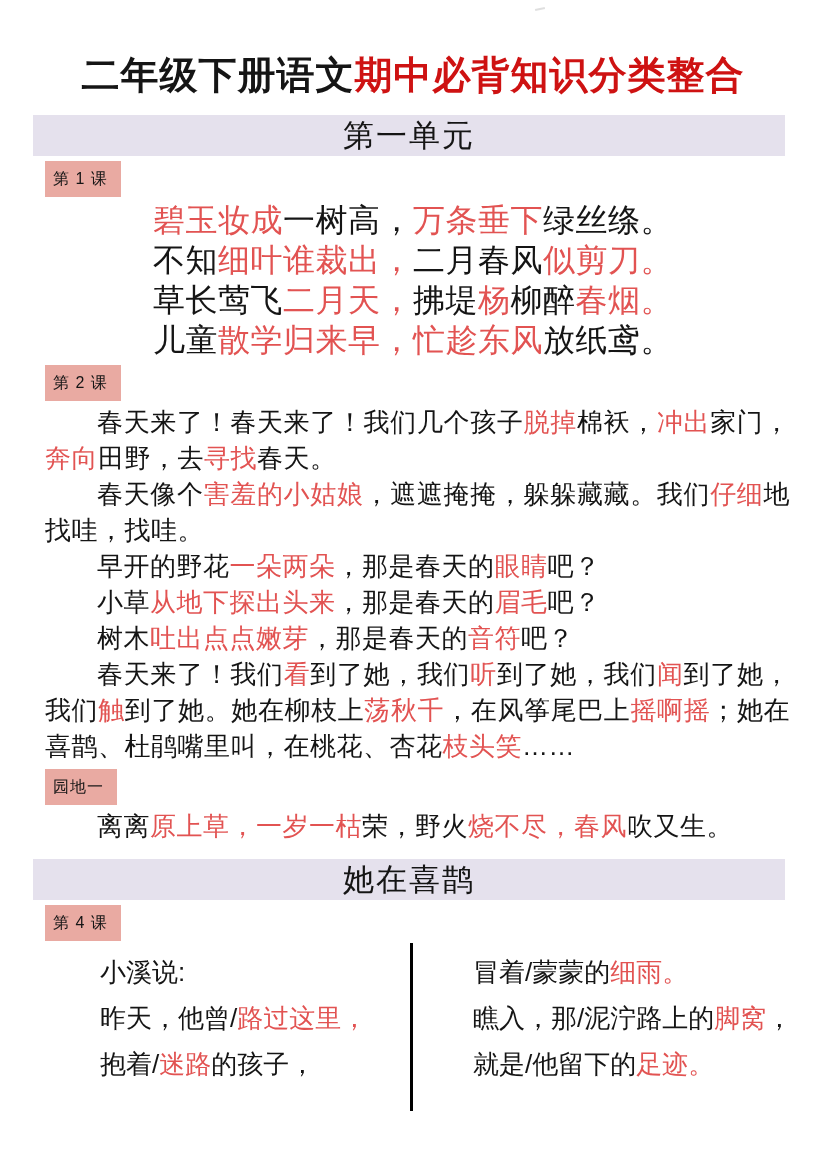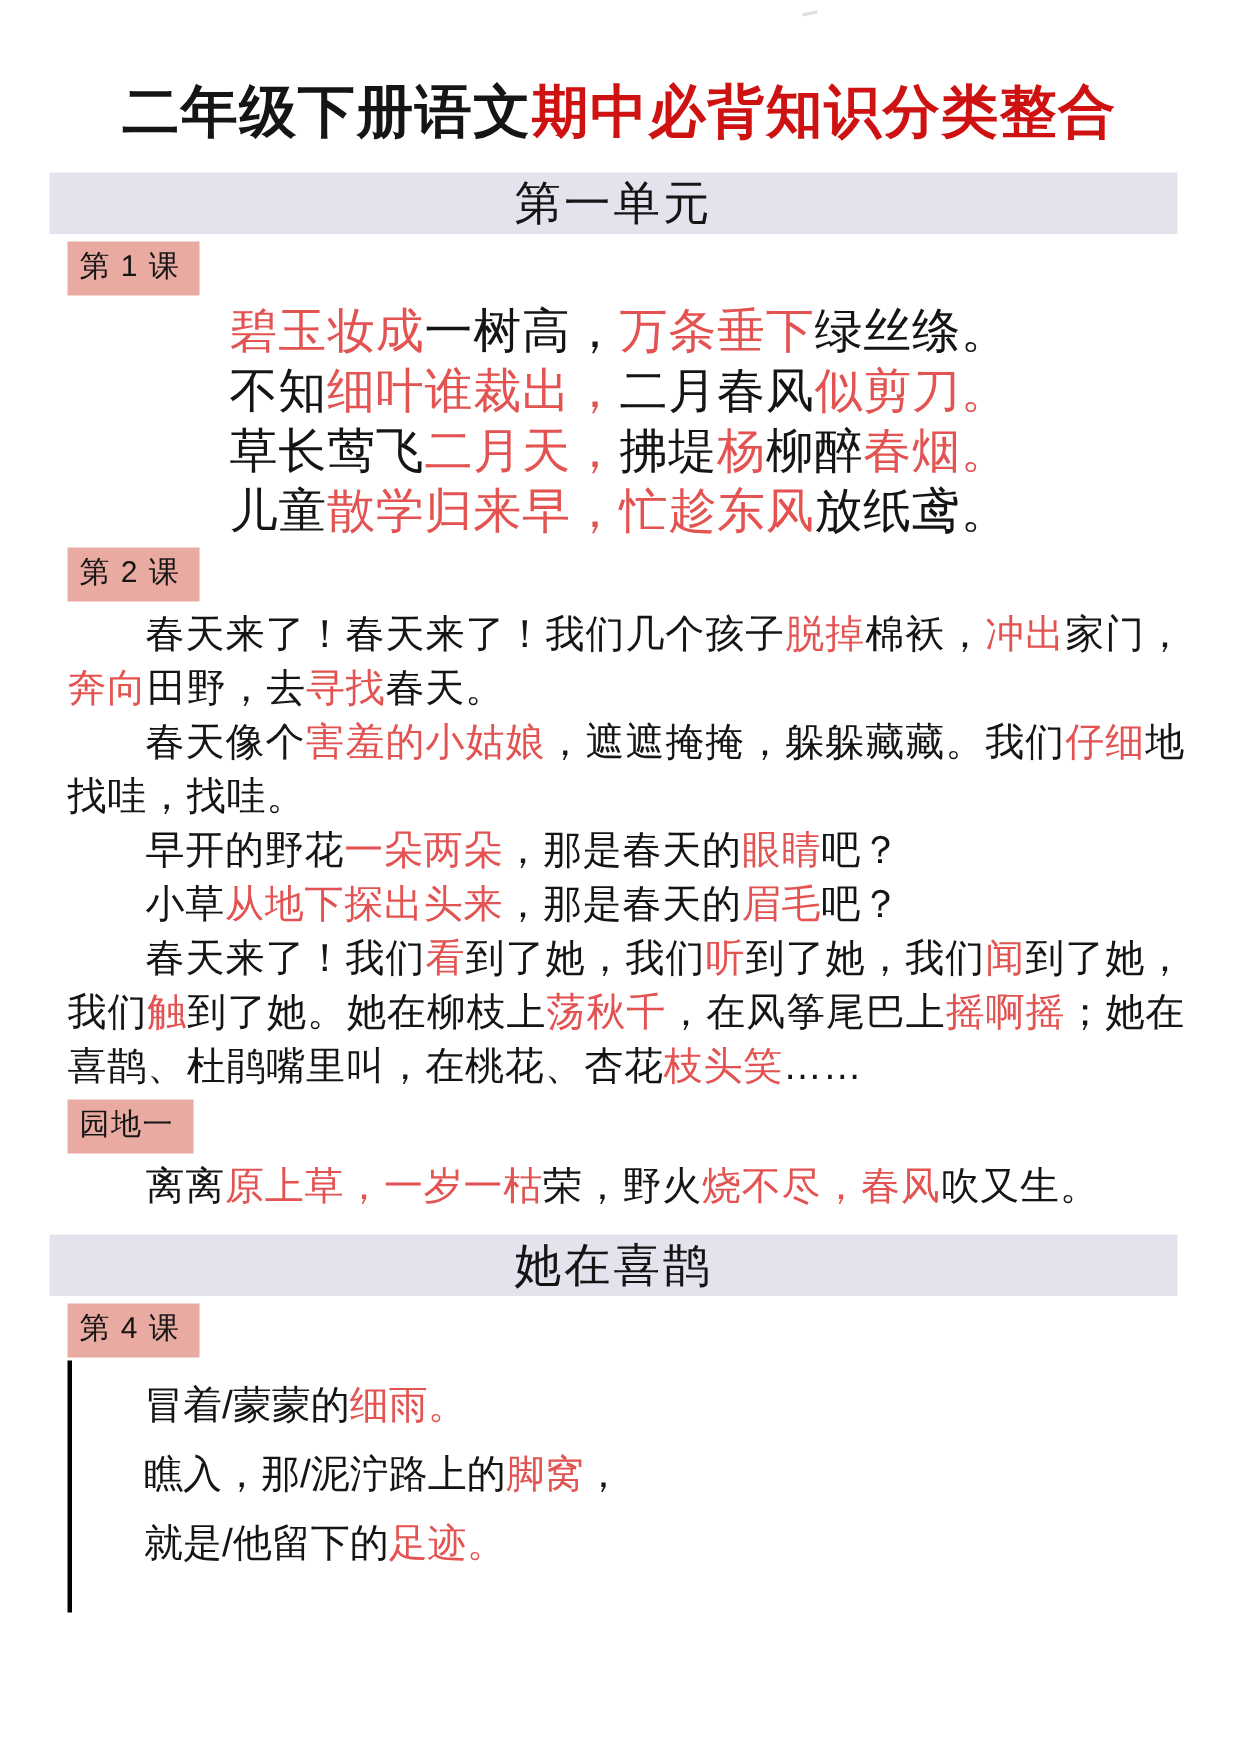--- a/index.html
+++ b/index.html
@@ -48,21 +48,21 @@
     justify-content: center;
     font-size: 31px;
     letter-spacing: 2px;
     text-align: right;
   }
   .label-row { margin-top: 5px; }
   .lesson-label {
     display: inline-block;
     margin-left: 45px;
     background: var(--lesson-label-bg);
-    font-size: 20px;
+    font-size: 16px;
     line-height: 27px;
     padding: 4px 13px 5px 8px;
     letter-spacing: 1px;
   }
   .poem {
     margin-top: 3px;
     text-align: center;
     font-size: 32px;
     line-height: 40px;
     letter-spacing: .5px;
@@ -78,21 +78,21 @@
   .hl { color: var(--highlight-red); }
   .columns {
     margin: 2px 30px 0 45px;
     display: flex;
     align-items: stretch;
     height: 168px;
   }
   .col { padding-top: 6px; font-size: 26px; line-height: 46px; }
   .col-left { width: 365px; padding-left: 55px; }
   .divider { width: 3px; background: var(--divider-black); }
-  .col-right { flex: 1; padding-left: 48px; }
+  .col-right { flex: 1; padding-left: 60px; }
   .col-line { white-space: nowrap; }
 </style>
 </head>
 <body>
 
 <div class="top-mark"></div>
 
 <h1 class="title"><span class="t-black">二年级下册语文</span><span class="t-red">期中必背知识分类整合</span></h1>
 
 <div class="band">第一单元</div>
@@ -106,33 +106,39 @@
     <div class="poem-line"><span>儿童</span><span class="hl">散学归来早，忙趁东风</span><span>放纸鸢。</span></div>
   </div>
 
 <div class="label-row"><span class="lesson-label">第 2 课</span></div>
 
 <div class="body-text">
     <div class="para"><span>春天来了！春天来了！我们几个孩子</span><span class="hl">脱掉</span><span>棉袄，</span><span class="hl">冲出</span><span>家门，</span><span class="hl">奔向</span><span>田野，去</span><span class="hl">寻找</span><span>春天。</span></div>
     <div class="para"><span>春天像个</span><span class="hl">害羞的小姑娘</span><span>，遮遮掩掩，躲躲藏藏。我们</span><span class="hl">仔细</span><span>地找哇，找哇。</span></div>
     <div class="para"><span>早开的野花</span><span class="hl">一朵两朵</span><span>，那是春天的</span><span class="hl">眼睛</span><span>吧？</span></div>
     <div class="para"><span>小草</span><span class="hl">从地下探出头来</span><span>，那是春天的</span><span class="hl">眉毛</span><span>吧？</span></div>
+    <div class="para"><span>树木</span><span class="hl">吐出点点嫩芽</span><span>，那是春天的</span><span class="hl">音符</span><span>吧？</span></div>
     <div class="para"><span>春天来了！我们</span><span class="hl">看</span><span>到了她，我们</span><span class="hl">听</span><span>到了她，我们</span><span class="hl">闻</span><span>到了她，我们</span><span class="hl">触</span><span>到了她。她在柳枝上</span><span class="hl">荡秋千</span><span>，在风筝尾巴上</span><span class="hl">摇啊摇</span><span>；她在喜鹊、杜鹃嘴里叫，在桃花、杏花</span><span class="hl">枝头笑</span><span>……</span></div>
   </div>
 
 <div class="label-row"><span class="lesson-label">园地一</span></div>
 
 <div class="body-text">
   <div class="para"><span>离离</span><span class="hl">原上草，一岁一枯</span><span>荣，野火</span><span class="hl">烧不尽，春风</span><span>吹又生。</span></div>
 </div>
 
 <div class="band">她在喜鹊</div>
 
 <div class="label-row"><span class="lesson-label">第 4 课</span></div>
 
 <div class="columns">
+  <div class="col col-left">
+      <div class="col-line"><span>小溪说:</span></div>
+      <div class="col-line"><span>昨天，他曾/</span><span class="hl">路过这里，</span></div>
+      <div class="col-line"><span>抱着/</span><span class="hl">迷路</span><span>的孩子，</span></div>
+    </div>
   <div class="divider"></div>
   <div class="col col-right">
       <div class="col-line"><span>冒着/蒙蒙的</span><span class="hl">细雨。</span></div>
       <div class="col-line"><span>瞧入，那/泥泞路上的</span><span class="hl">脚窝</span><span>，</span></div>
       <div class="col-line"><span>就是/他留下的</span><span class="hl">足迹</span><span class="hl">。</span></div>
     </div>
 </div>
 
 </body></html>

